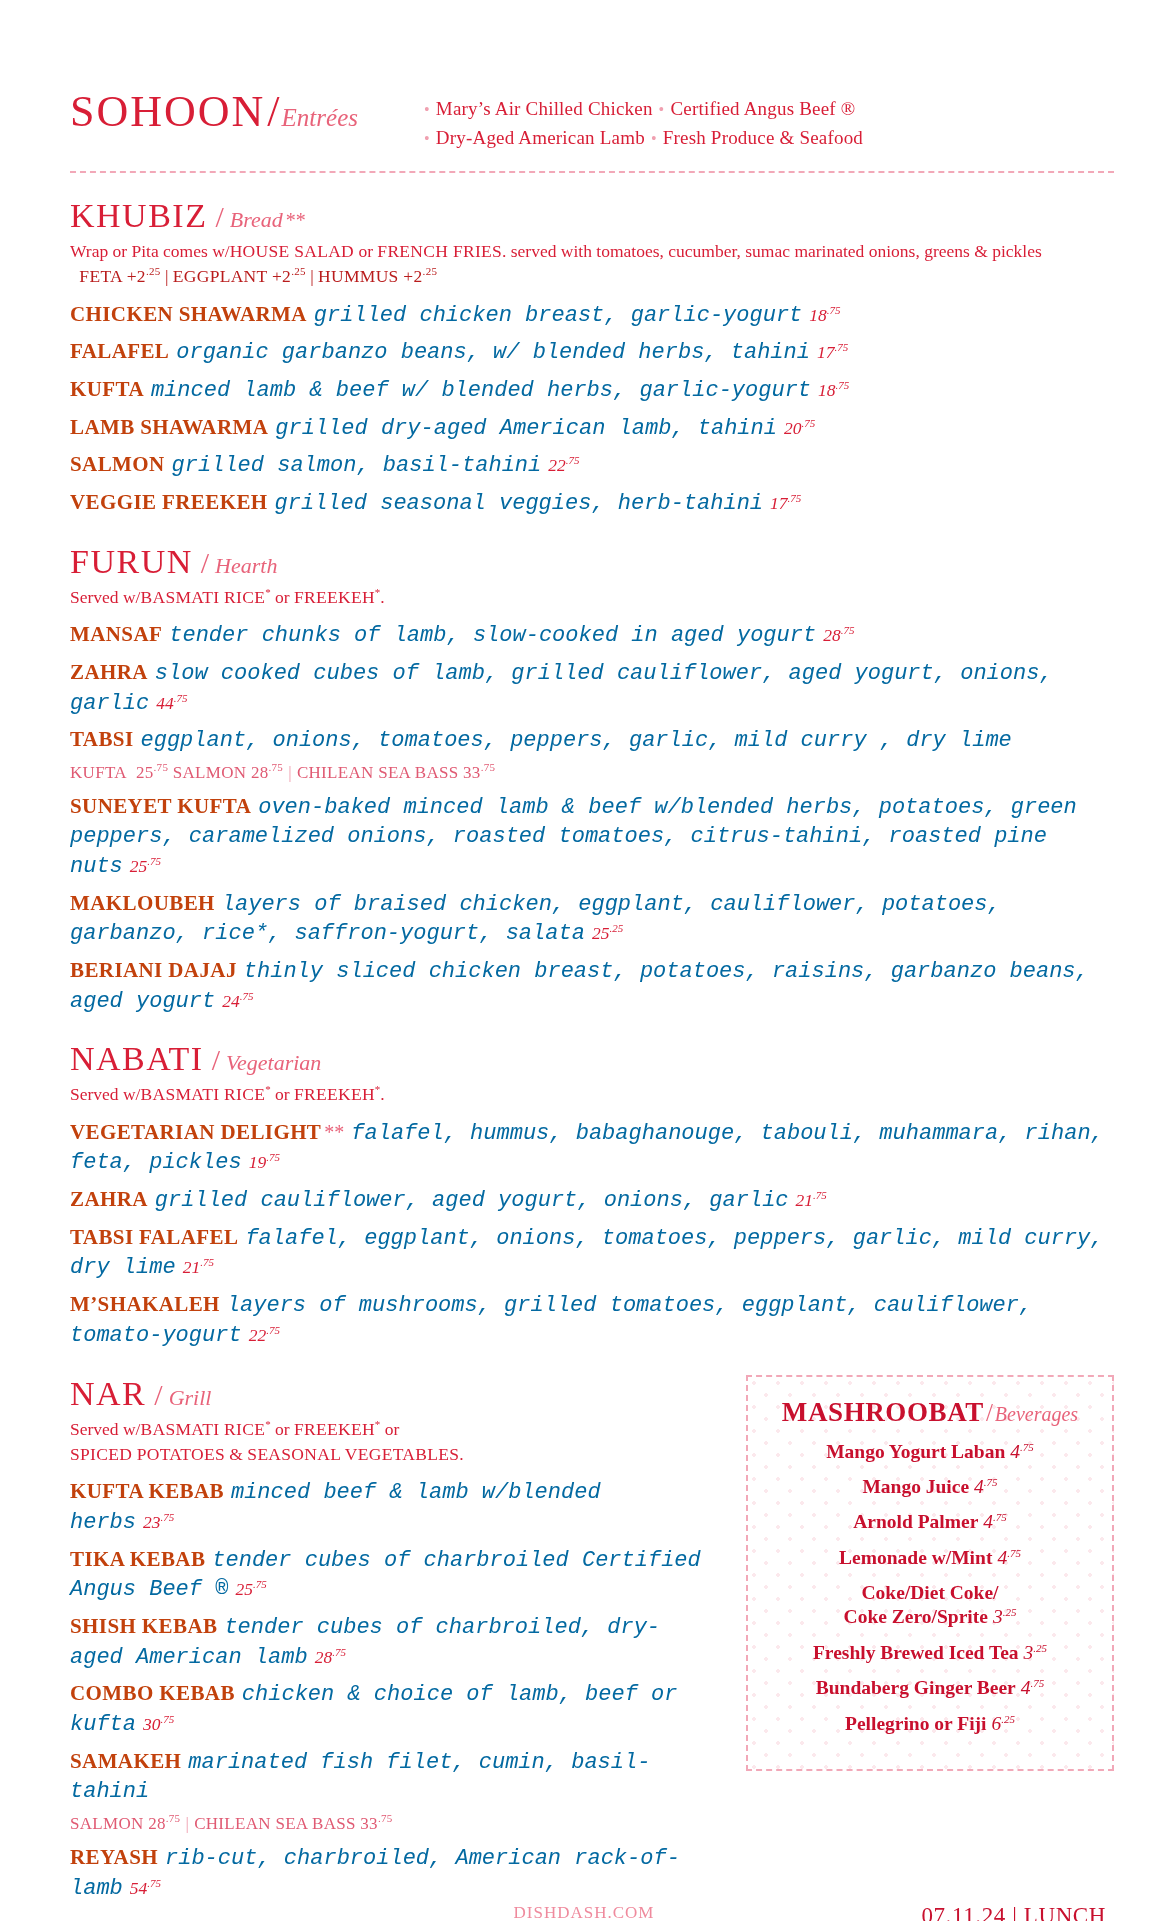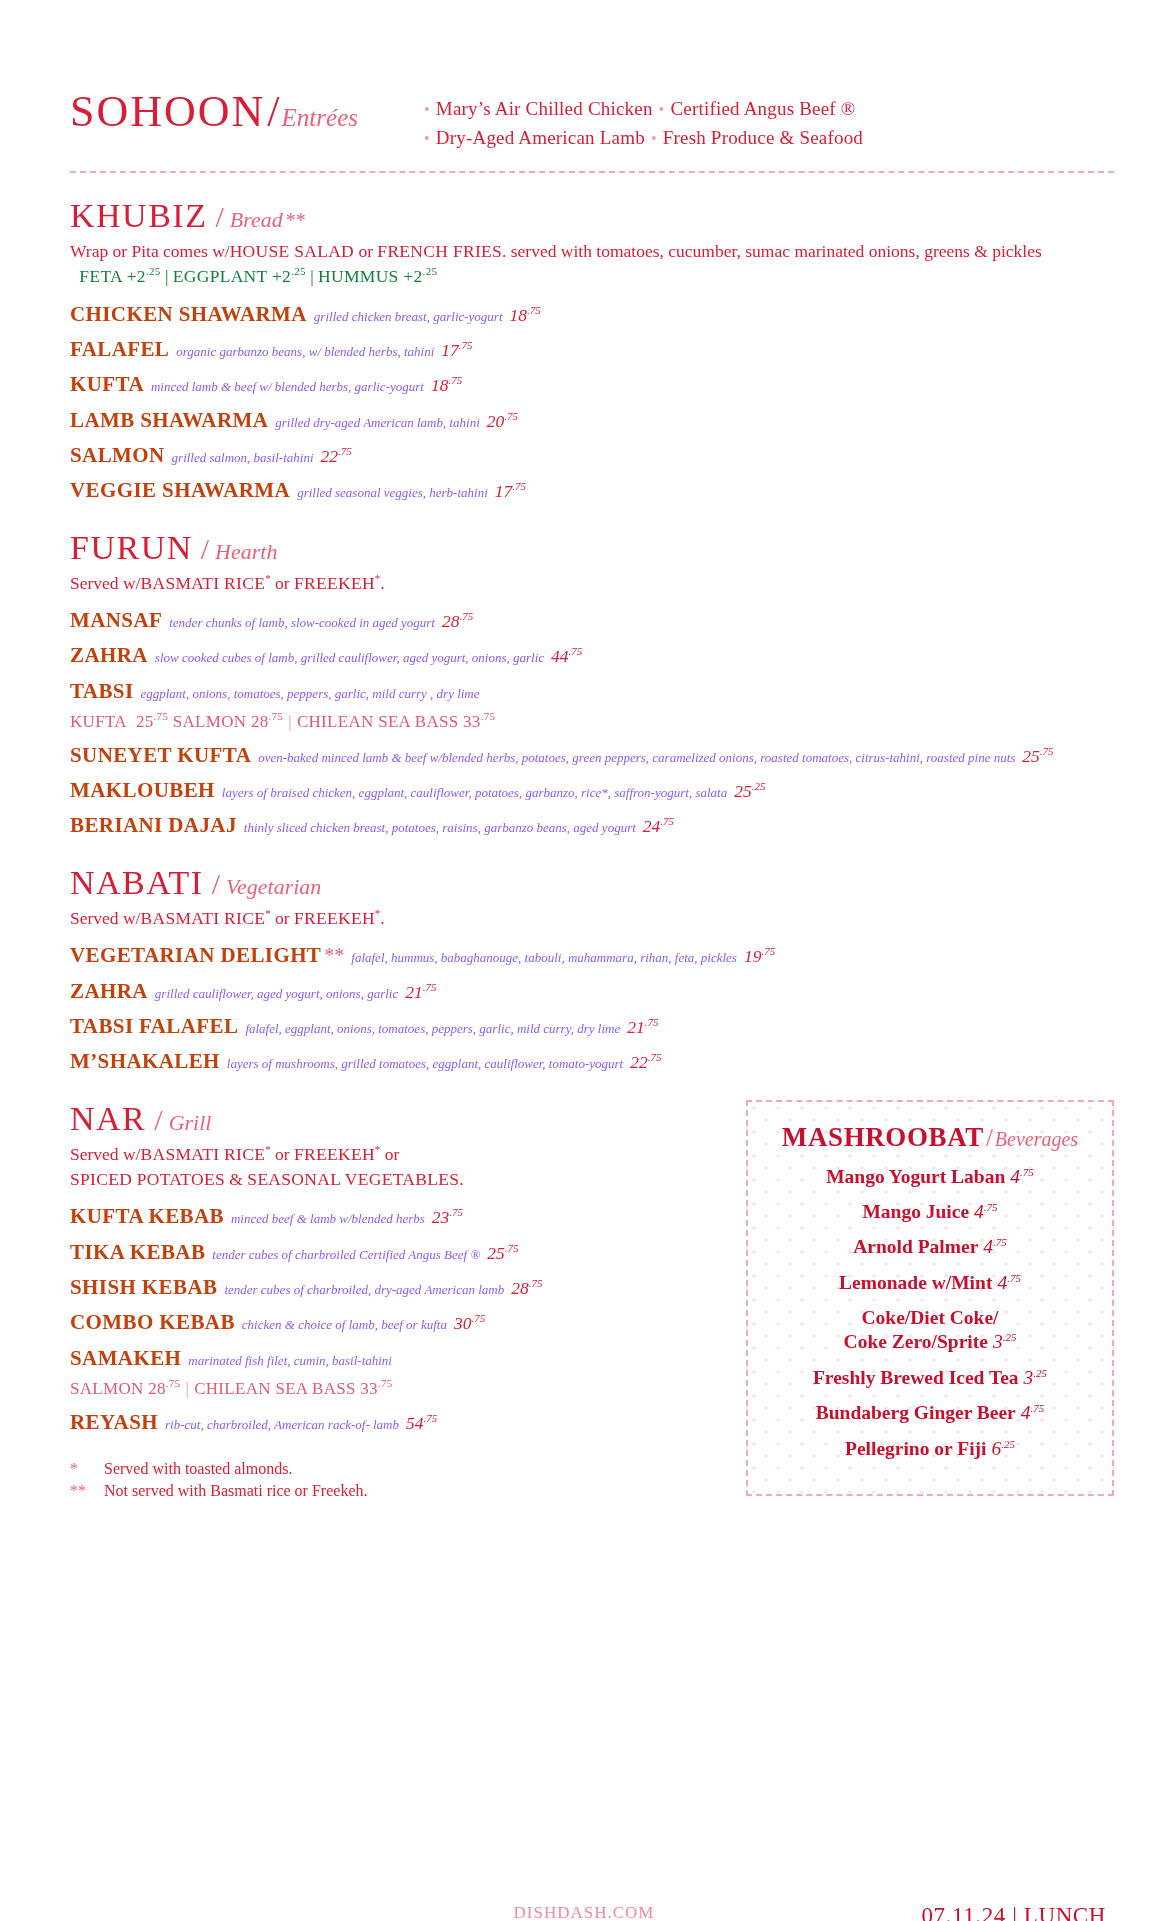--- a/index.html
+++ b/index.html
@@ -102,37 +102,38 @@
     margin-left: 3px;
   }
   .sec-note {
     font-size: 17.5px;
     color: #d81e36;
     line-height: 1.45;
     margin: 4px 0 10px 0;
     max-width: 1000px;
   }
   .sc { font-variant: small-caps; letter-spacing: .3px; }
-  .addons { color: #15803d; margin-top: 8px; }
+  .addons { color: #b91c1c; margin-top: 8px; }
   .sup { font-size: 11px; vertical-align: super; }
   .item {
     margin: 0 0 7px 0;
     line-height: 1.35;
   }
   .item-name {
     font-size: 21px;
     letter-spacing: .4px;
     color: #c2410c;
     font-weight: bold;
   }
   .item-desc {
-    font-size: 13px;
+    font-size: 22px;
     font-style: italic;
-    color: #8b5cf6;
+    color: #0369a1;
     margin-left: 7px;
+    font-family: Liberation Mono, monospace;
   }
   .price {
     font-size: 17.5px;
     font-style: italic;
     color: #d81e36;
     margin-left: 7px;
     white-space: nowrap;
   }
   .price .sup { font-size: 11px; }
   .subline {
@@ -273,21 +274,21 @@
       <div class="item">
         <span class="item-name">KUFTA</span><span class="item-desc">minced lamb &amp; beef w/ blended herbs, garlic-yogurt</span><span class="price"><span>18</span><span class="sup">.75</span></span>
       </div>
       <div class="item">
         <span class="item-name">LAMB SHAWARMA</span><span class="item-desc">grilled dry-aged American lamb, tahini</span><span class="price"><span>20</span><span class="sup">.75</span></span>
       </div>
       <div class="item">
         <span class="item-name">SALMON</span><span class="item-desc">grilled salmon, basil-tahini</span><span class="price"><span>22</span><span class="sup">.75</span></span>
       </div>
       <div class="item">
-        <span class="item-name">VEGGIE SHAWARMA</span><span class="item-desc">grilled seasonal veggies, herb-tahini</span><span class="price"><span>17</span><span class="sup">.75</span></span>
+        <span class="item-name">VEGGIE FREEKEH</span><span class="item-desc">grilled seasonal veggies, herb-tahini</span><span class="price"><span>17</span><span class="sup">.75</span></span>
       </div>
     </div>
 
     <div class="section">
       <div class="sec-head">
         <span class="sec-title">FURUN</span>
         <span class="sec-slash">/</span>
         <span class="sec-sub">Hearth</span>
       </div>
       <div class="sec-note">

